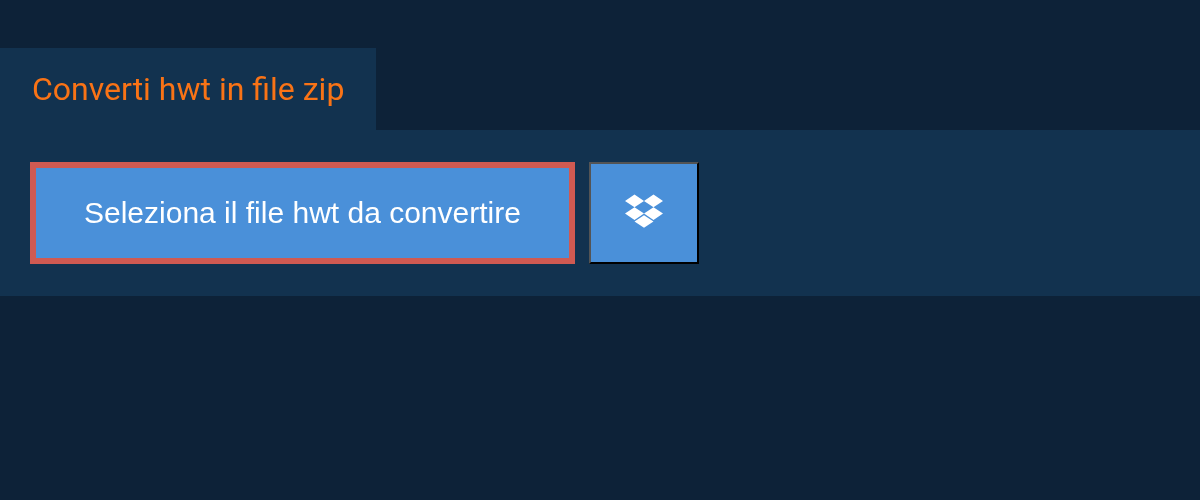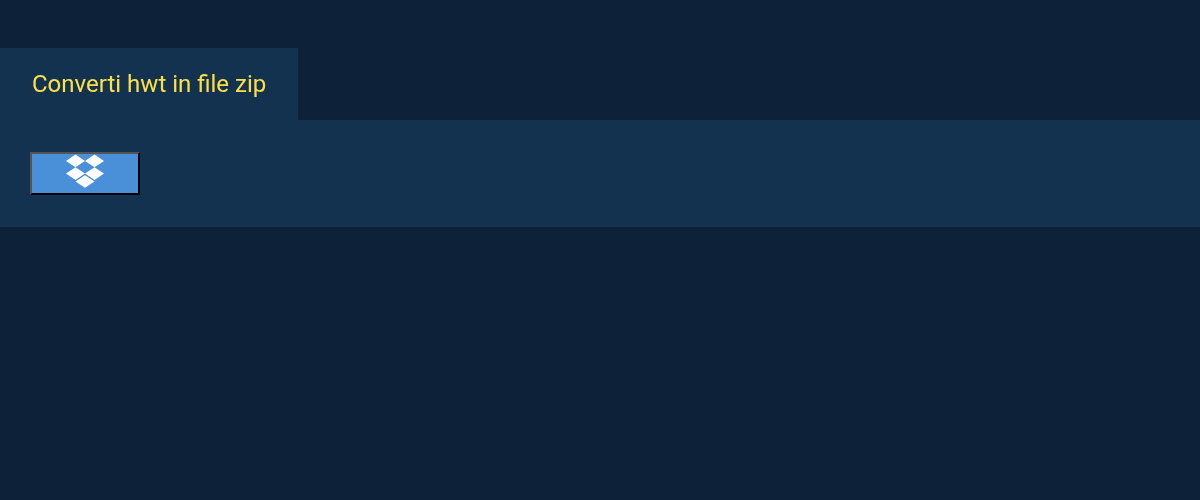--- a/index.html
+++ b/index.html
@@ -14,22 +14,22 @@
       font-family: -apple-system, BlinkMacSystemFont, "Segoe UI", Roboto, sans-serif;
       overflow: hidden;
     }
     .header-tab {
       background-color: #12324f;
       display: inline-block;
       padding: 22px 32px;
       margin-top: 48px;
     }
     .header-title {
-      color: #fde047;
-      font-size: 24px;
+      color: #f97316;
+      font-size: 32px;
       font-weight: 400;
     }
     .content-area {
       background-color: #12324f;
       padding: 32px 30px;
       width: 100%;
     }
     .button-row {
       display: flex;
       gap: 14px;
@@ -65,20 +65,23 @@
 <body>
 
 
 
 <div class="header-tab">
   <h1 class="header-title">Converti hwt in file zip</h1>
 </div>
 
 <div class="content-area">
   <div class="button-row">
+    <button class="select-button">
+      <span>Seleziona il file hwt da convertire</span>
+    </button>
     <button class="dropbox-button">
       <span>
         <svg class="dropbox-icon" viewBox="0 0 48 44" xmlns="http://www.w3.org/2000/svg">
           <path d="M12 0 L24 8 L12 16 L0 8 Z M36 0 L48 8 L36 16 L24 8 Z M0 24 L12 16 L24 24 L12 32 Z M48 24 L36 16 L24 24 L36 32 Z M12 34 L24 26 L36 34 L24 42 Z"></path>
         </svg>
       </span>
     </button>
   </div>
 </div>
 

